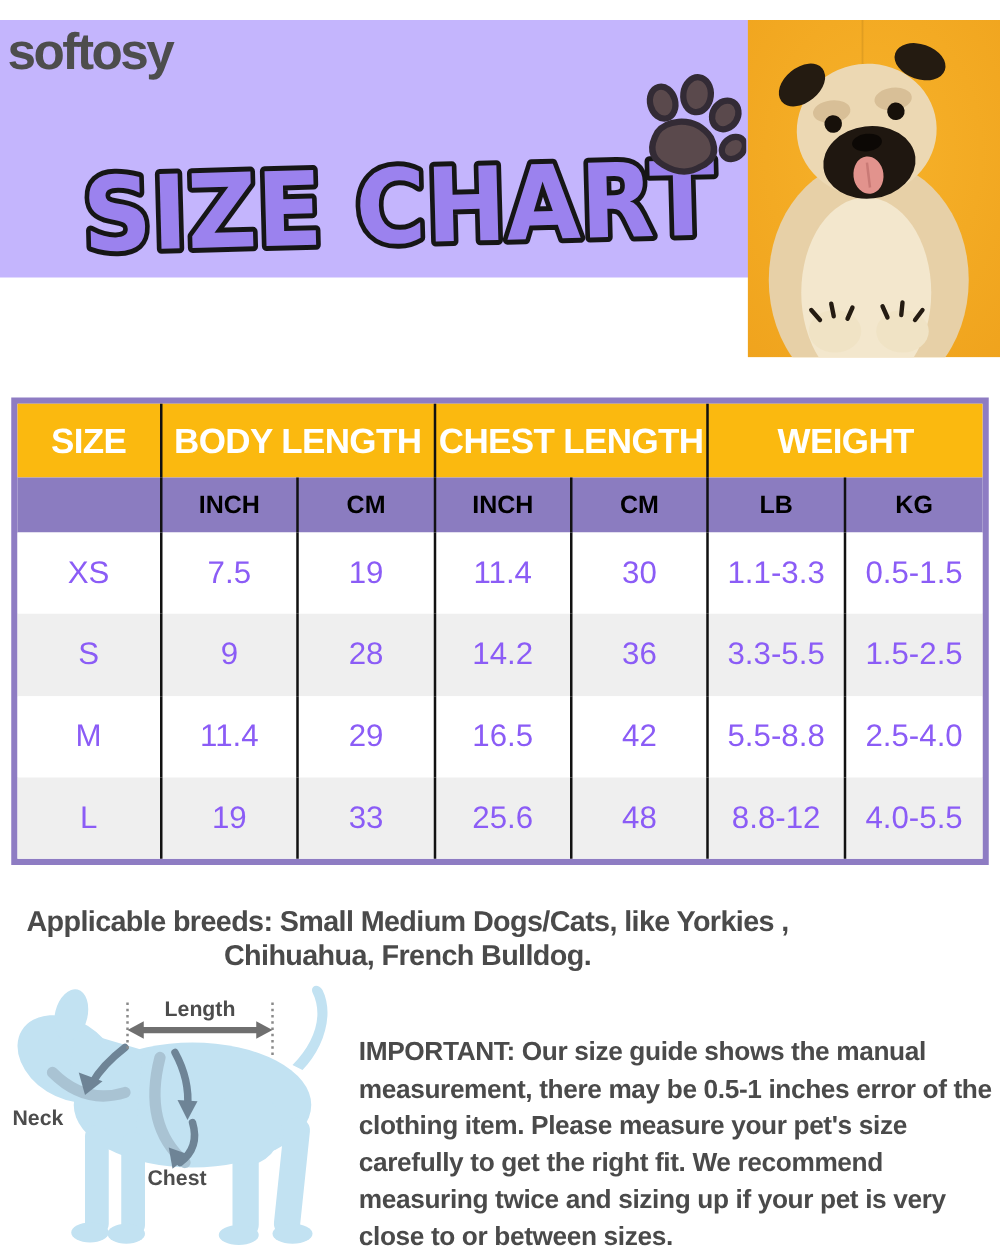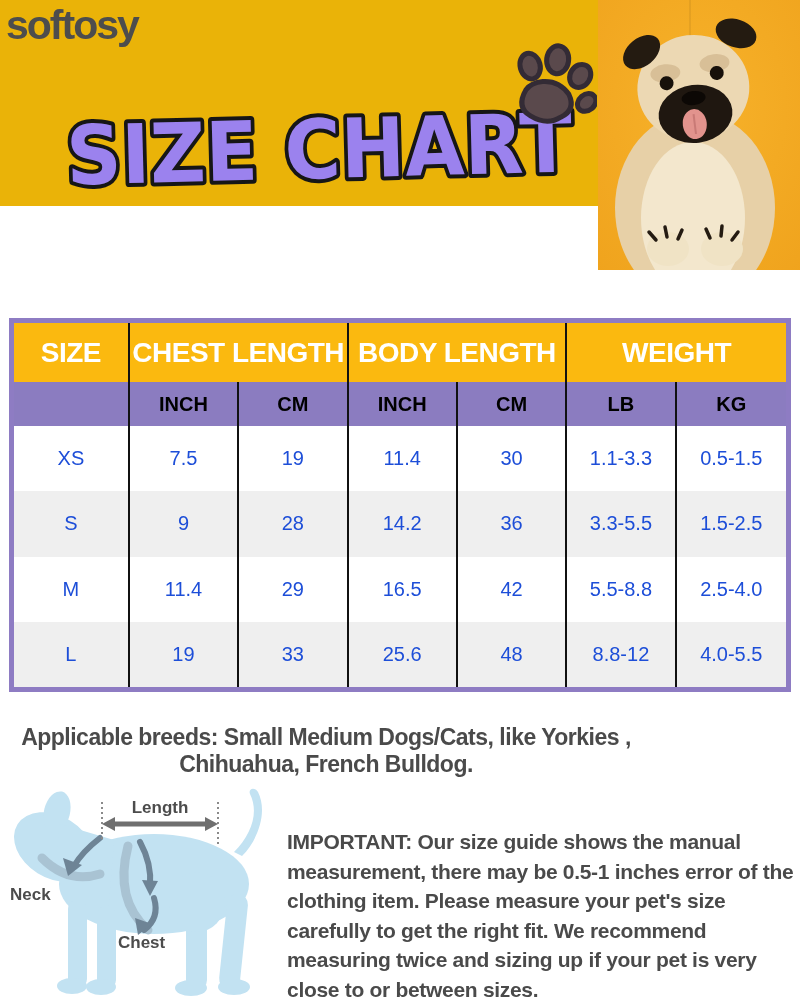--- a/index.html
+++ b/index.html
@@ -1,39 +1,39 @@
 <!DOCTYPE html>
 <html><head>
 <meta charset="utf-8">
 <style>
   * { margin:0; padding:0; box-sizing:border-box; }
   body { background:#ffffff; font-family:"Liberation Sans","DejaVu Sans",sans-serif; }
   .canvas { position:relative; width:800px; height:1000px; background:#ffffff; overflow:hidden; }
 
   
-  .banner { position:absolute; left:0; top:0; width:800px; height:206px; background:#eab308; }
+  .banner { position:absolute; left:0; top:16px; width:800px; height:206px; background:#c4b5fd; }
   .logo { position:absolute; left:6px; top:2px; font-size:41px; font-weight:bold;
           color:#4d4d4d; letter-spacing:-2px; }
   .headline-svg { position:absolute; left:52px; top:84px; }
   .paw-svg { position:absolute; left:505px; top:40px; }
   .photo { position:absolute; left:598px; top:0; width:202px; height:270px; overflow:hidden; }
 
   
   .tbl { position:absolute; left:9px; top:318px; width:782px; border:5px solid #8e7cc3; background:#ffffff; }
   .trow { display:flex; width:100%; }
   .trow .c { display:flex; align-items:center; justify-content:center;
              border-right:2px solid #111111; }
   .trow .c:last-child { border-right:none; }
   .w1 { width:15%; }
   .w2 { width:14.1667%; }
   .wg { width:28.3333%; }
   .hrow { height:59px; background:#fbb90f; color:#ffffff; font-weight:bold;
           font-size:28px; letter-spacing:-0.5px; }
   .srow { height:44px; background:#8b7cc0; color:#000000; font-weight:bold; font-size:20px; }
-  .drow { height:65.25px; font-size:20px; color:#1d4ed8; background:#ffffff; }
+  .drow { height:65.25px; font-size:25px; color:#8b5cf6; background:#ffffff; }
   .drow.alt { background:#efefef; }
 
   
   .breeds { position:absolute; left:0; top:724px; width:652px; text-align:center;
             font-size:23px; font-weight:bold; color:#4a4a4a; letter-spacing:-0.5px; }
   .important { position:absolute; left:287px; top:827px; width:508px;
                font-size:21px; line-height:29.5px; font-weight:bold; color:#4a4a4a;
                letter-spacing:-0.3px; }
 
   
@@ -94,22 +94,22 @@
         <ellipse cx="124" cy="249" rx="21" ry="17" fill="#f0e3c5"></ellipse>
         <path d="M58,240 l-7,-8 M69,237 l-2,-10 M80,239 l4,-9" stroke="#241b12" stroke-width="3.5" stroke-linecap="round" fill="none"></path>
         <path d="M112,238 l-4,-9 M123,236 l1,-10 M134,240 l6,-8" stroke="#241b12" stroke-width="3.5" stroke-linecap="round" fill="none"></path>
       </svg>
     </div>
   </header>
 
   <section class="tbl">
     <div class="trow hrow">
       <div class="c w1">SIZE</div>
+      <div class="c wg">BODY LENGTH</div>
       <div class="c wg">CHEST LENGTH</div>
-      <div class="c wg">BODY LENGTH</div>
       <div class="c wg">WEIGHT</div>
     </div>
     <div class="trow srow">
       <div class="c w1"></div>
       <div class="c w2">INCH</div>
       <div class="c w2">CM</div>
       <div class="c w2">INCH</div>
       <div class="c w2">CM</div>
       <div class="c w2">LB</div>
       <div class="c w2">KG</div>

